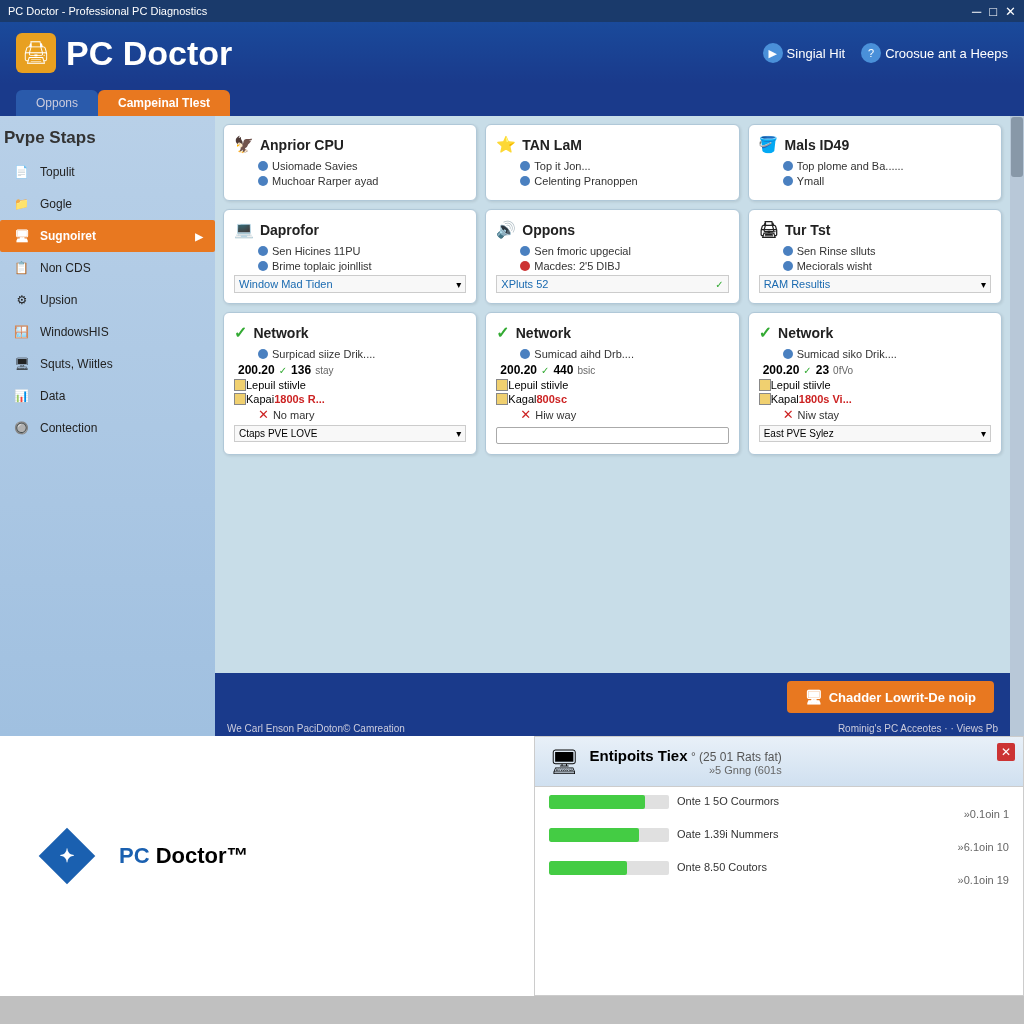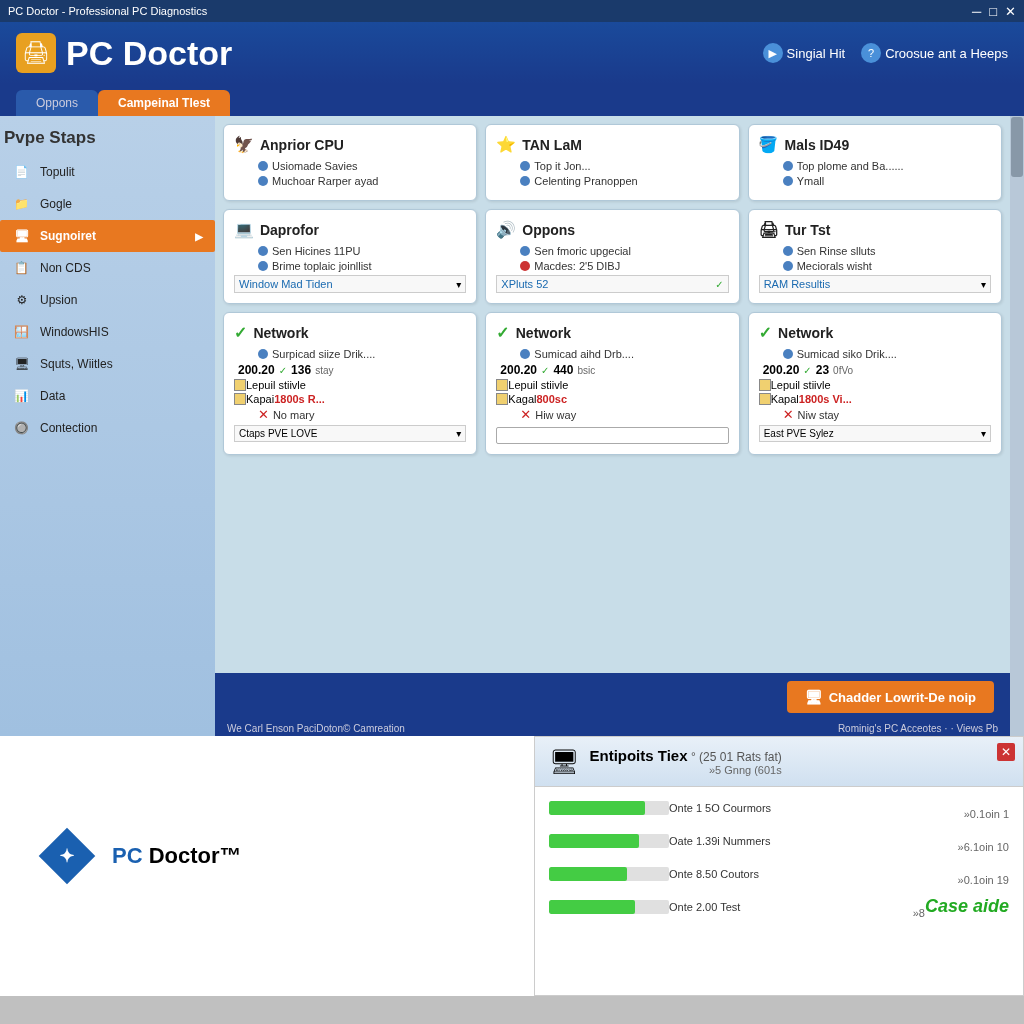--- a/index.html
+++ b/index.html
@@ -219,21 +219,21 @@
     .lower-right-header .panel-icon { font-size: 24px; }
     .close-btn {
       position: absolute; top: 6px; right: 8px;
       width: 18px; height: 18px; background: #cc3333;
       border-radius: 2px; color: white; font-size: 12px;
       display: flex; align-items: center; justify-content: center;
       cursor: pointer;
     }
     .progress-list { padding: 8px 14px; }
     .progress-item {
-      display: flex; align-items: center; 
+      display: flex; align-items: flex-start; gap: 8px;
       margin-bottom: 8px;
     }
     .progress-bar-bg {
       width: 120px; height: 14px; background: #e0e0e0;
       border-radius: 2px; overflow: hidden; flex-shrink: 0;
     }
     .progress-bar-fill {
       height: 100%; background: #44cc44; border-radius: 2px;
     }
     .progress-label { font-size: 11px; color: #333; flex: 1; }
@@ -558,21 +558,21 @@
 </div>
 
 <div class="lower-section">
 
   <div class="lower-left">
     <div class="lower-logo">
       <div style="position:relative; width:54px; height:54px; margin-right:8px;">
         <div style="width:40px; height:40px; background:#1a60b0; transform:rotate(45deg); position:absolute; top:7px; left:7px;"></div>
         <div style="position:absolute; top:0; left:0; width:54px; height:54px; display:flex; align-items:center; justify-content:center; color:white; font-size:18px; font-weight:bold;">✦</div>
       </div>
-      <span style="font-size:22px; font-weight:bold;"><span style="color:#1a60b0;">PC</span> Doctor™</span>
+      <span style="font-size:22px; font-weight:bold;margin-left:7px;"><span style="color:#1a60b0;">PC</span> Doctor™</span>
     </div>
   </div>
 
   <div class="lower-right">
     <div class="close-btn">✕</div>
     <div class="lower-right-header">
       <span class="panel-icon">🖥</span>
       <div>
         <div>
           <span style="font-size:15px; font-weight:bold;">Entipoits Tiex</span>
@@ -597,23 +597,15 @@
         <span class="progress-label">Oate 1.39i Nummers</span>
         <span class="progress-value">»6.1oin 10</span>
       </div>
       <div class="progress-item">
         <div class="progress-bar-bg">
           <div class="progress-bar-fill" style="width:65%;"></div>
         </div>
         <span class="progress-label">Onte 8.50 Coutors</span>
         <span class="progress-value">»0.1oin 19</span>
       </div>
-      <div class="progress-item">
-        <div class="progress-bar-bg">
-          <div class="progress-bar-fill" style="width:72%;"></div>
-        </div>
-        <span class="progress-label">Onte 2.00 Test</span>
-        <span class="progress-value">»8</span>
-        <span class="case-badge">Case aide</span>
-      </div>
     </div>
   </div>
 </div>
 
 </body></html>

